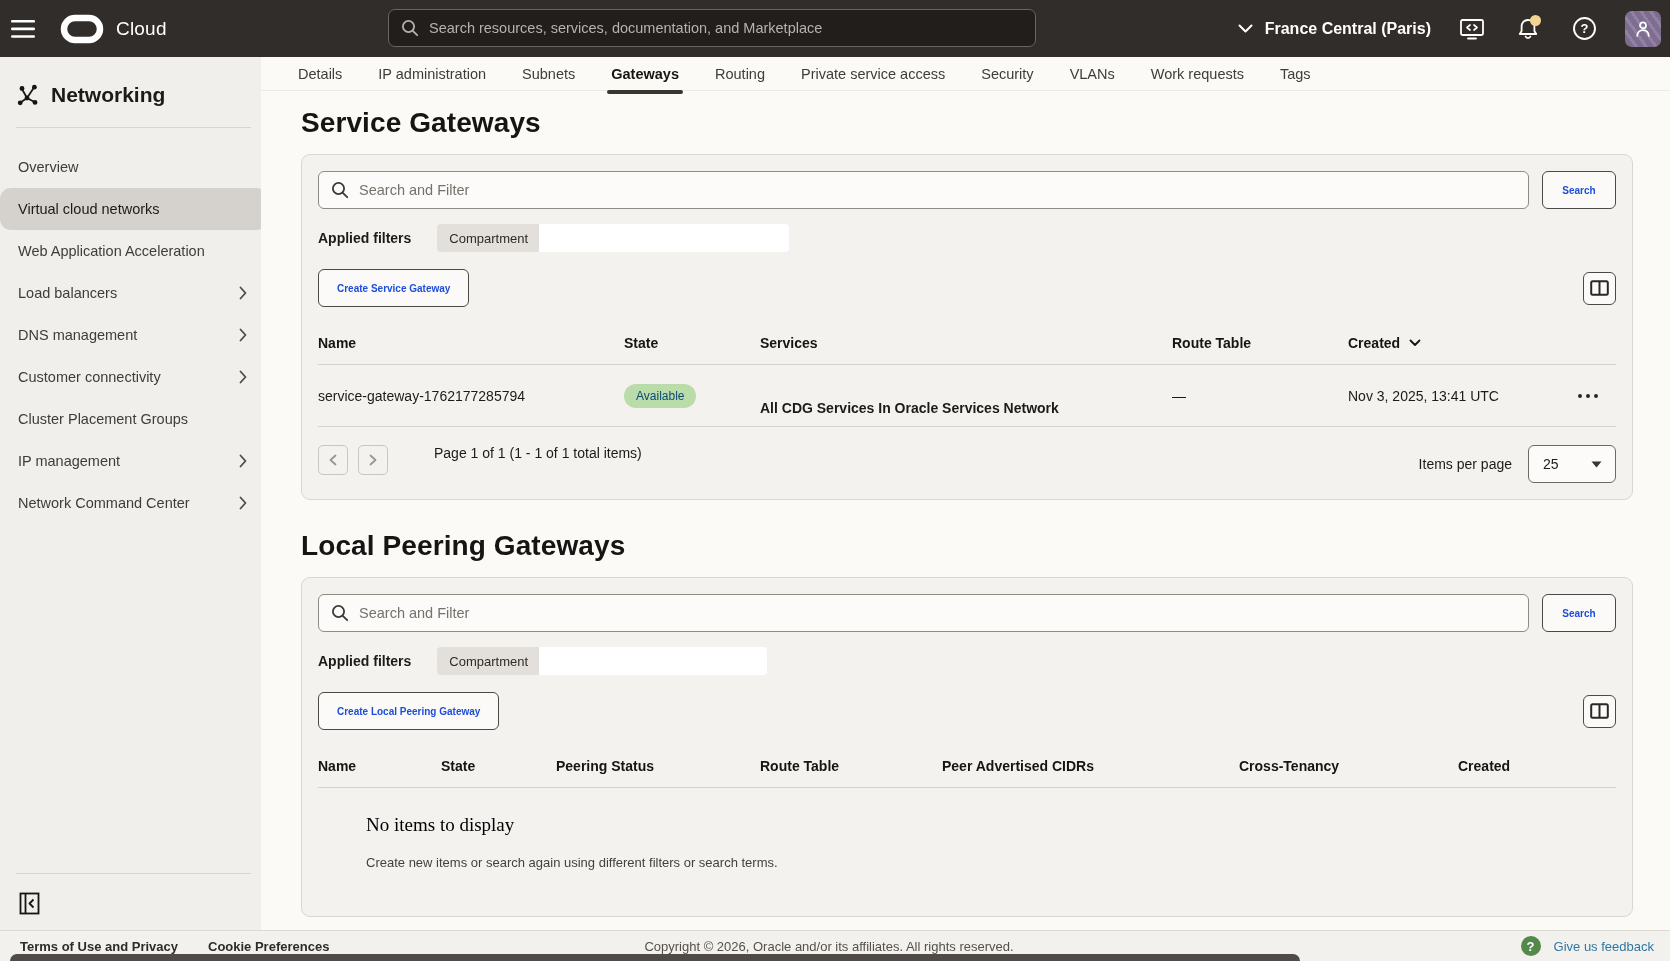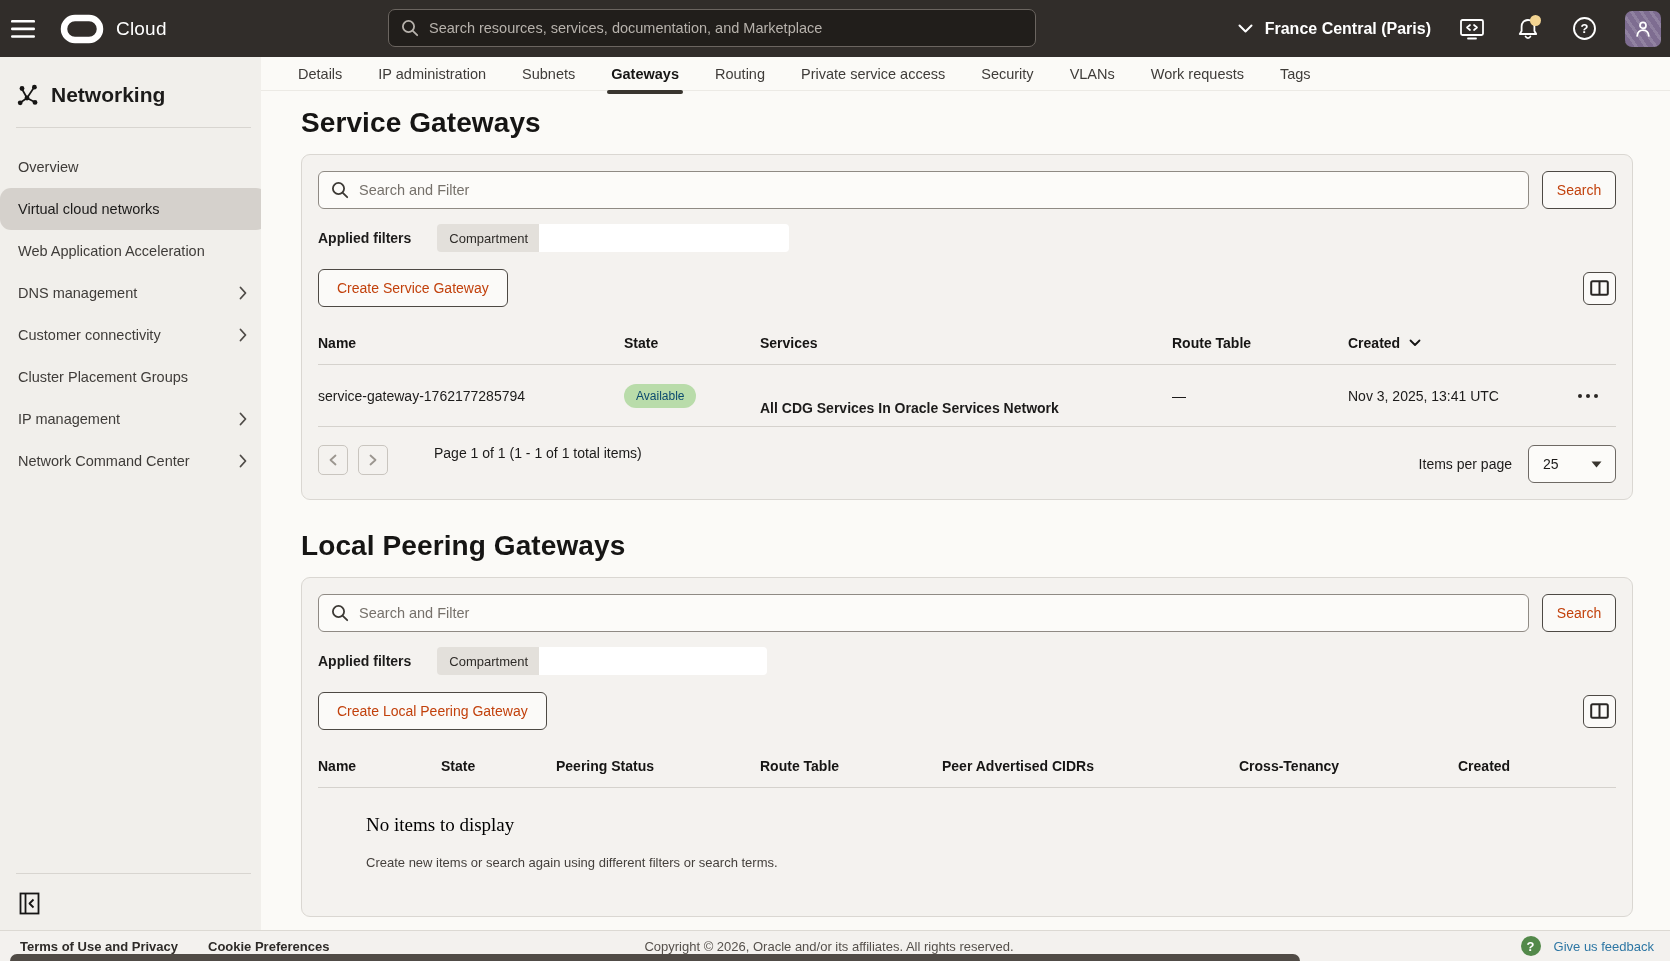--- a/index.html
+++ b/index.html
@@ -45,21 +45,21 @@
   .content { padding:8px 37px 0 40px; }
   h1.section-title { font-size:28px; font-weight:800; letter-spacing:.1px; margin:8px 0 15px 0; color:#161514; }
   h1.lpg { margin-top:30px; }
 
   .panel { background:#f4f2ef; border:1px solid #dad7d2; border-radius:9px; padding:16px; }
 
   .search-row { display:flex; gap:13px; }
   .sf-input { flex:1; height:38px; background:#fcfbf9; border:1px solid #8f8a84; border-radius:6px; display:flex; align-items:center; gap:10px; padding:0 12px; }
   .sf-input input { flex:1; border:none; outline:none; background:transparent; font-size:14.5px; font-family:"Liberation Sans",sans-serif; color:#1c1b1a; }
   .sf-input input::placeholder { color:#76716b; }
-  .btn { height:38px; background:#fbfaf8; border:1.5px solid #4d4944; border-radius:6px; font-size:14px; font-weight:400; color:#c2410c; padding:0 18px; cursor:pointer; font-family:"Liberation Sans",sans-serif; }
+  .btn { height:38px; background:#fbfaf8; border:1.5px solid #4d4944; border-radius:6px; font-size:10px; font-weight:700; color:#1d4ed8; padding:0 18px; cursor:pointer; font-family:"Liberation Sans",sans-serif; }
   .search-btn { width:74px; padding:0; }
 
   .filters-row { display:flex; align-items:center; gap:26px; margin-top:15px; }
   .filters-label { font-size:14px; font-weight:700; }
   .chip { display:inline-flex; height:28px; border-radius:4px; overflow:hidden; }
   .chip-label { background:#e3e0db; color:#2e2b28; font-size:13px; display:flex; align-items:center; padding:0 11px 0 12px; }
   .chip-value { background:#ffffff; }
   .chip-value.sg { width:250px; }
   .chip-value.lpg { width:228px; }
 
@@ -196,20 +196,28 @@
       <div class="sb-item">
           <span>Overview</span>
         </div>
       <div class="sb-item selected">
           <span>Virtual cloud networks</span>
         </div>
       <div class="sb-item">
           <span>Web Application Acceleration</span>
         </div>
       <div class="sb-item">
+          <span>Load balancers</span>
+          <span>
+            <svg width="8" height="14" viewBox="0 0 8 14">
+              <polyline points="1.5,1.5 6.5,7 1.5,12.5" fill="none" stroke="#4f4b47" stroke-width="1.8" stroke-linecap="round" stroke-linejoin="round"></polyline>
+            </svg>
+          </span>
+        </div>
+      <div class="sb-item">
           <span>DNS management</span>
           <span>
             <svg width="8" height="14" viewBox="0 0 8 14">
               <polyline points="1.5,1.5 6.5,7 1.5,12.5" fill="none" stroke="#4f4b47" stroke-width="1.8" stroke-linecap="round" stroke-linejoin="round"></polyline>
             </svg>
           </span>
         </div>
       <div class="sb-item">
           <span>Customer connectivity</span>
           <span>

